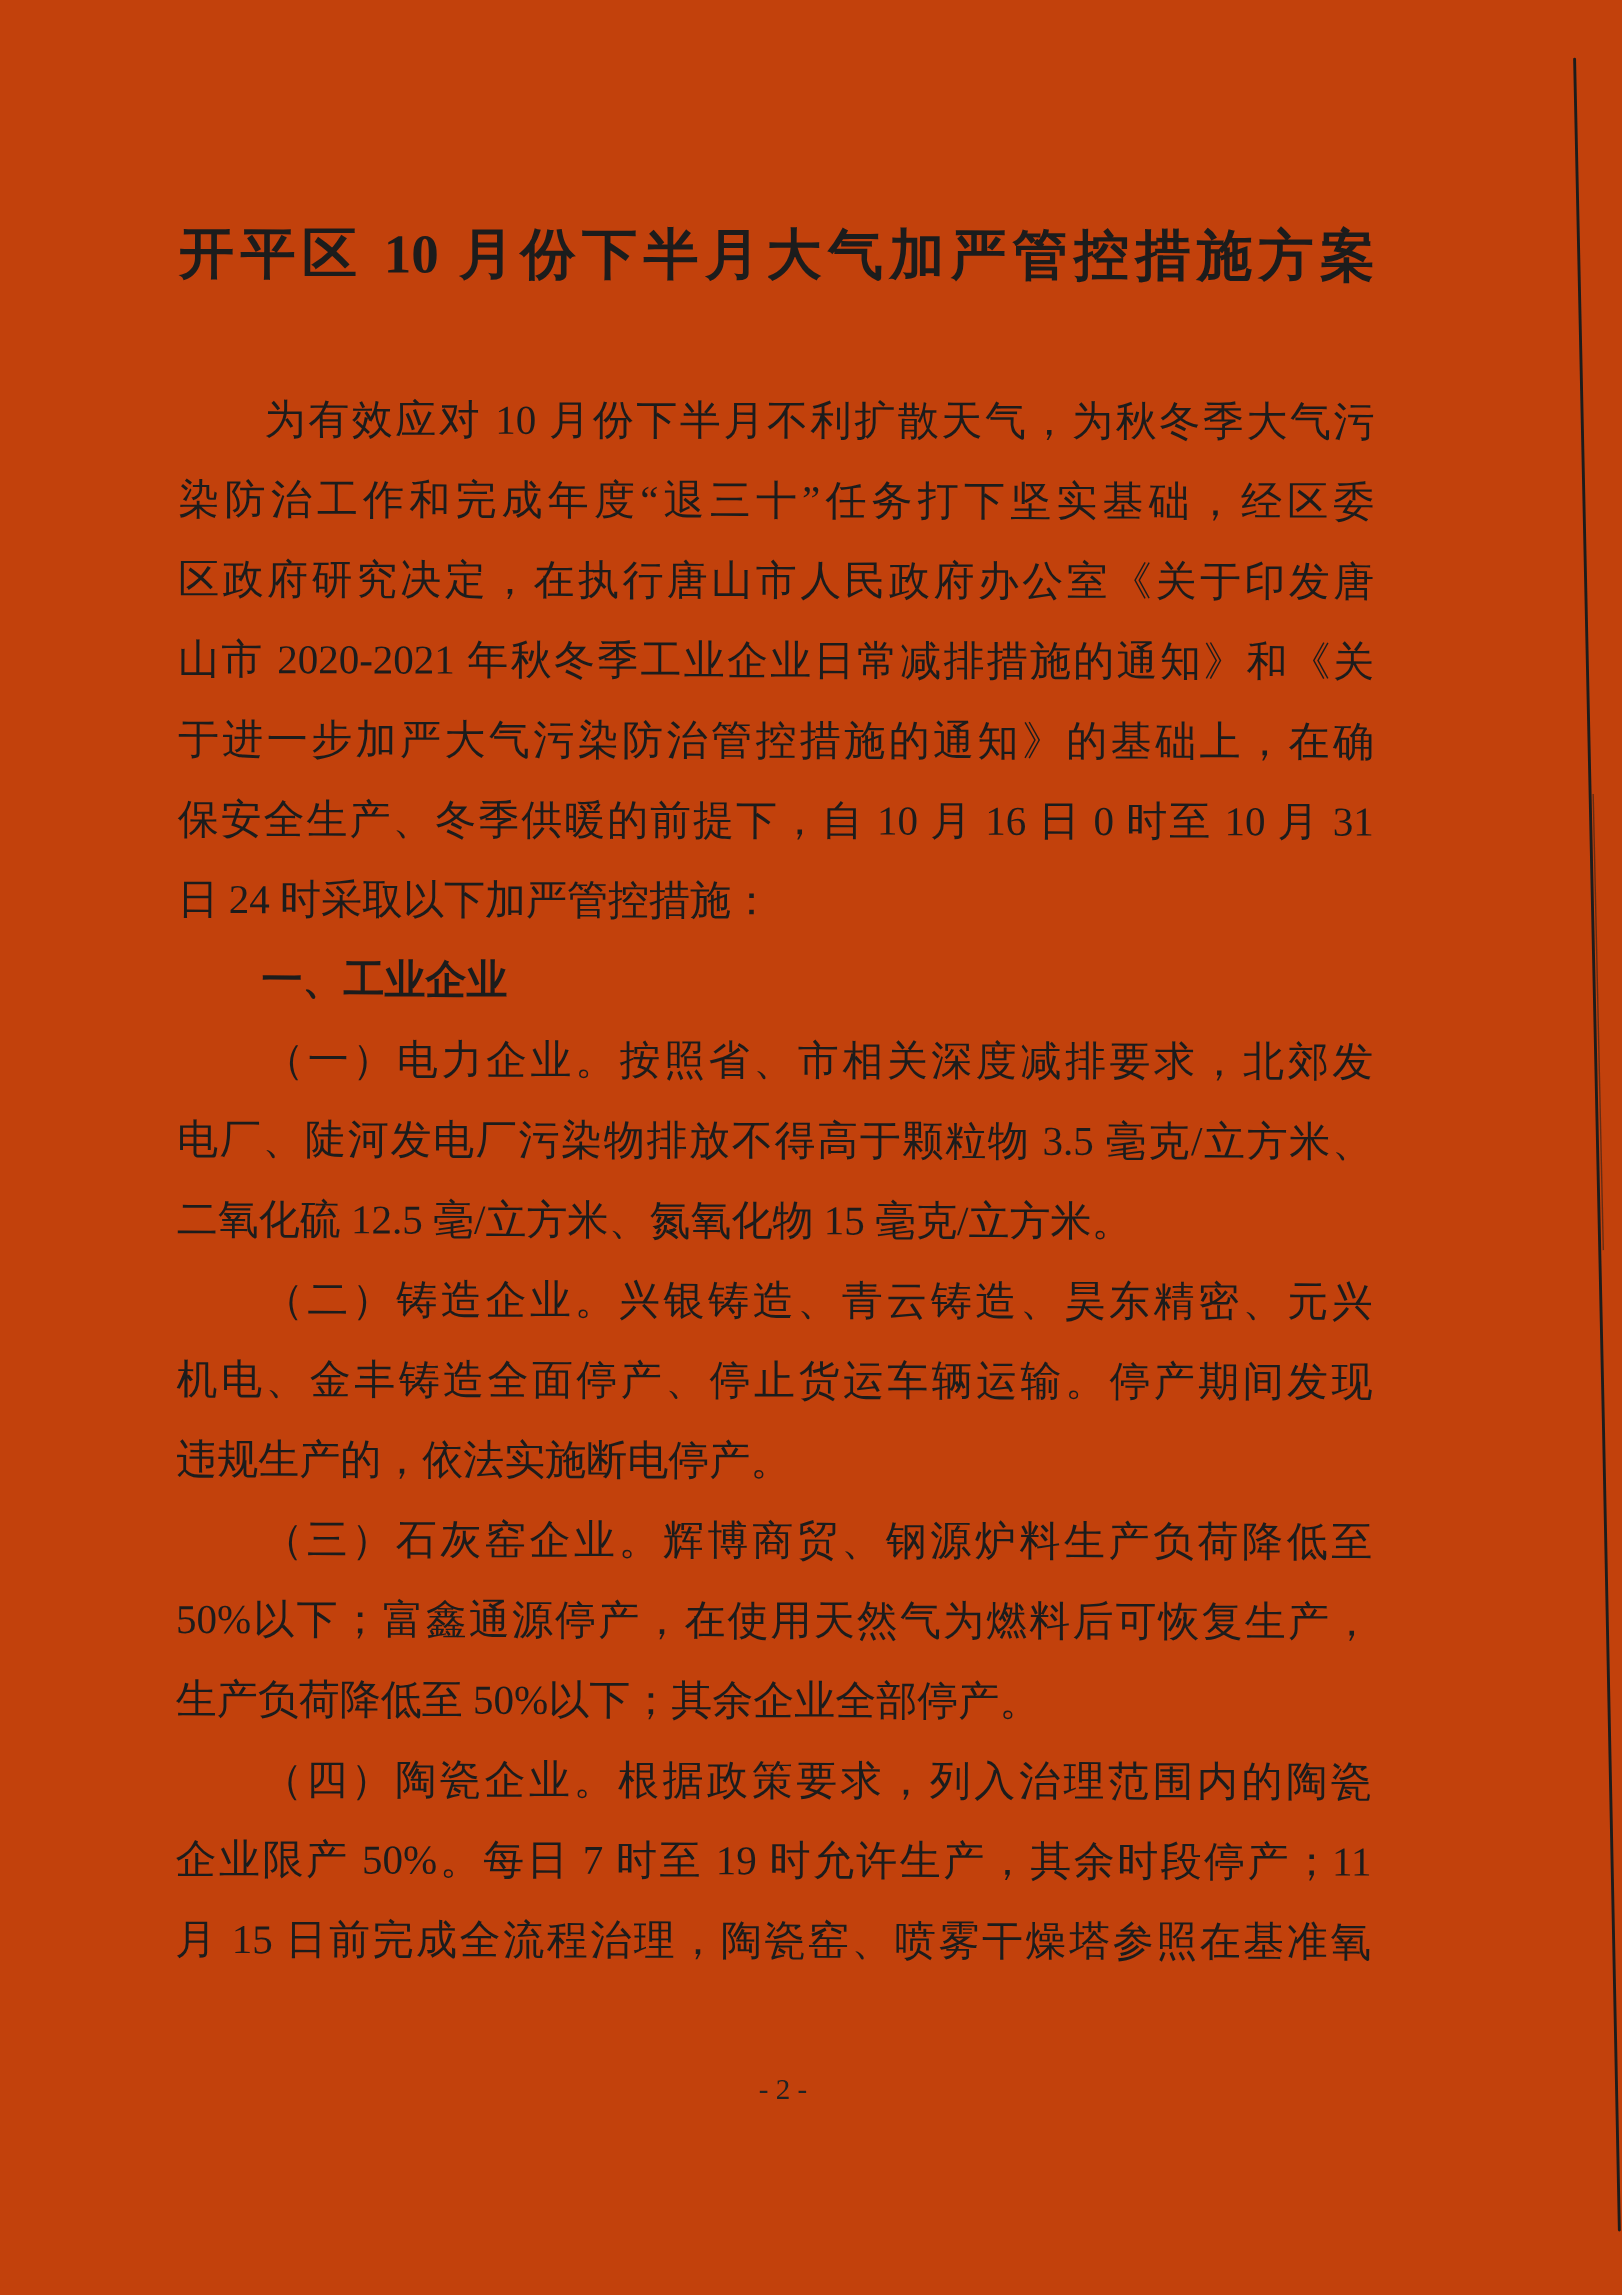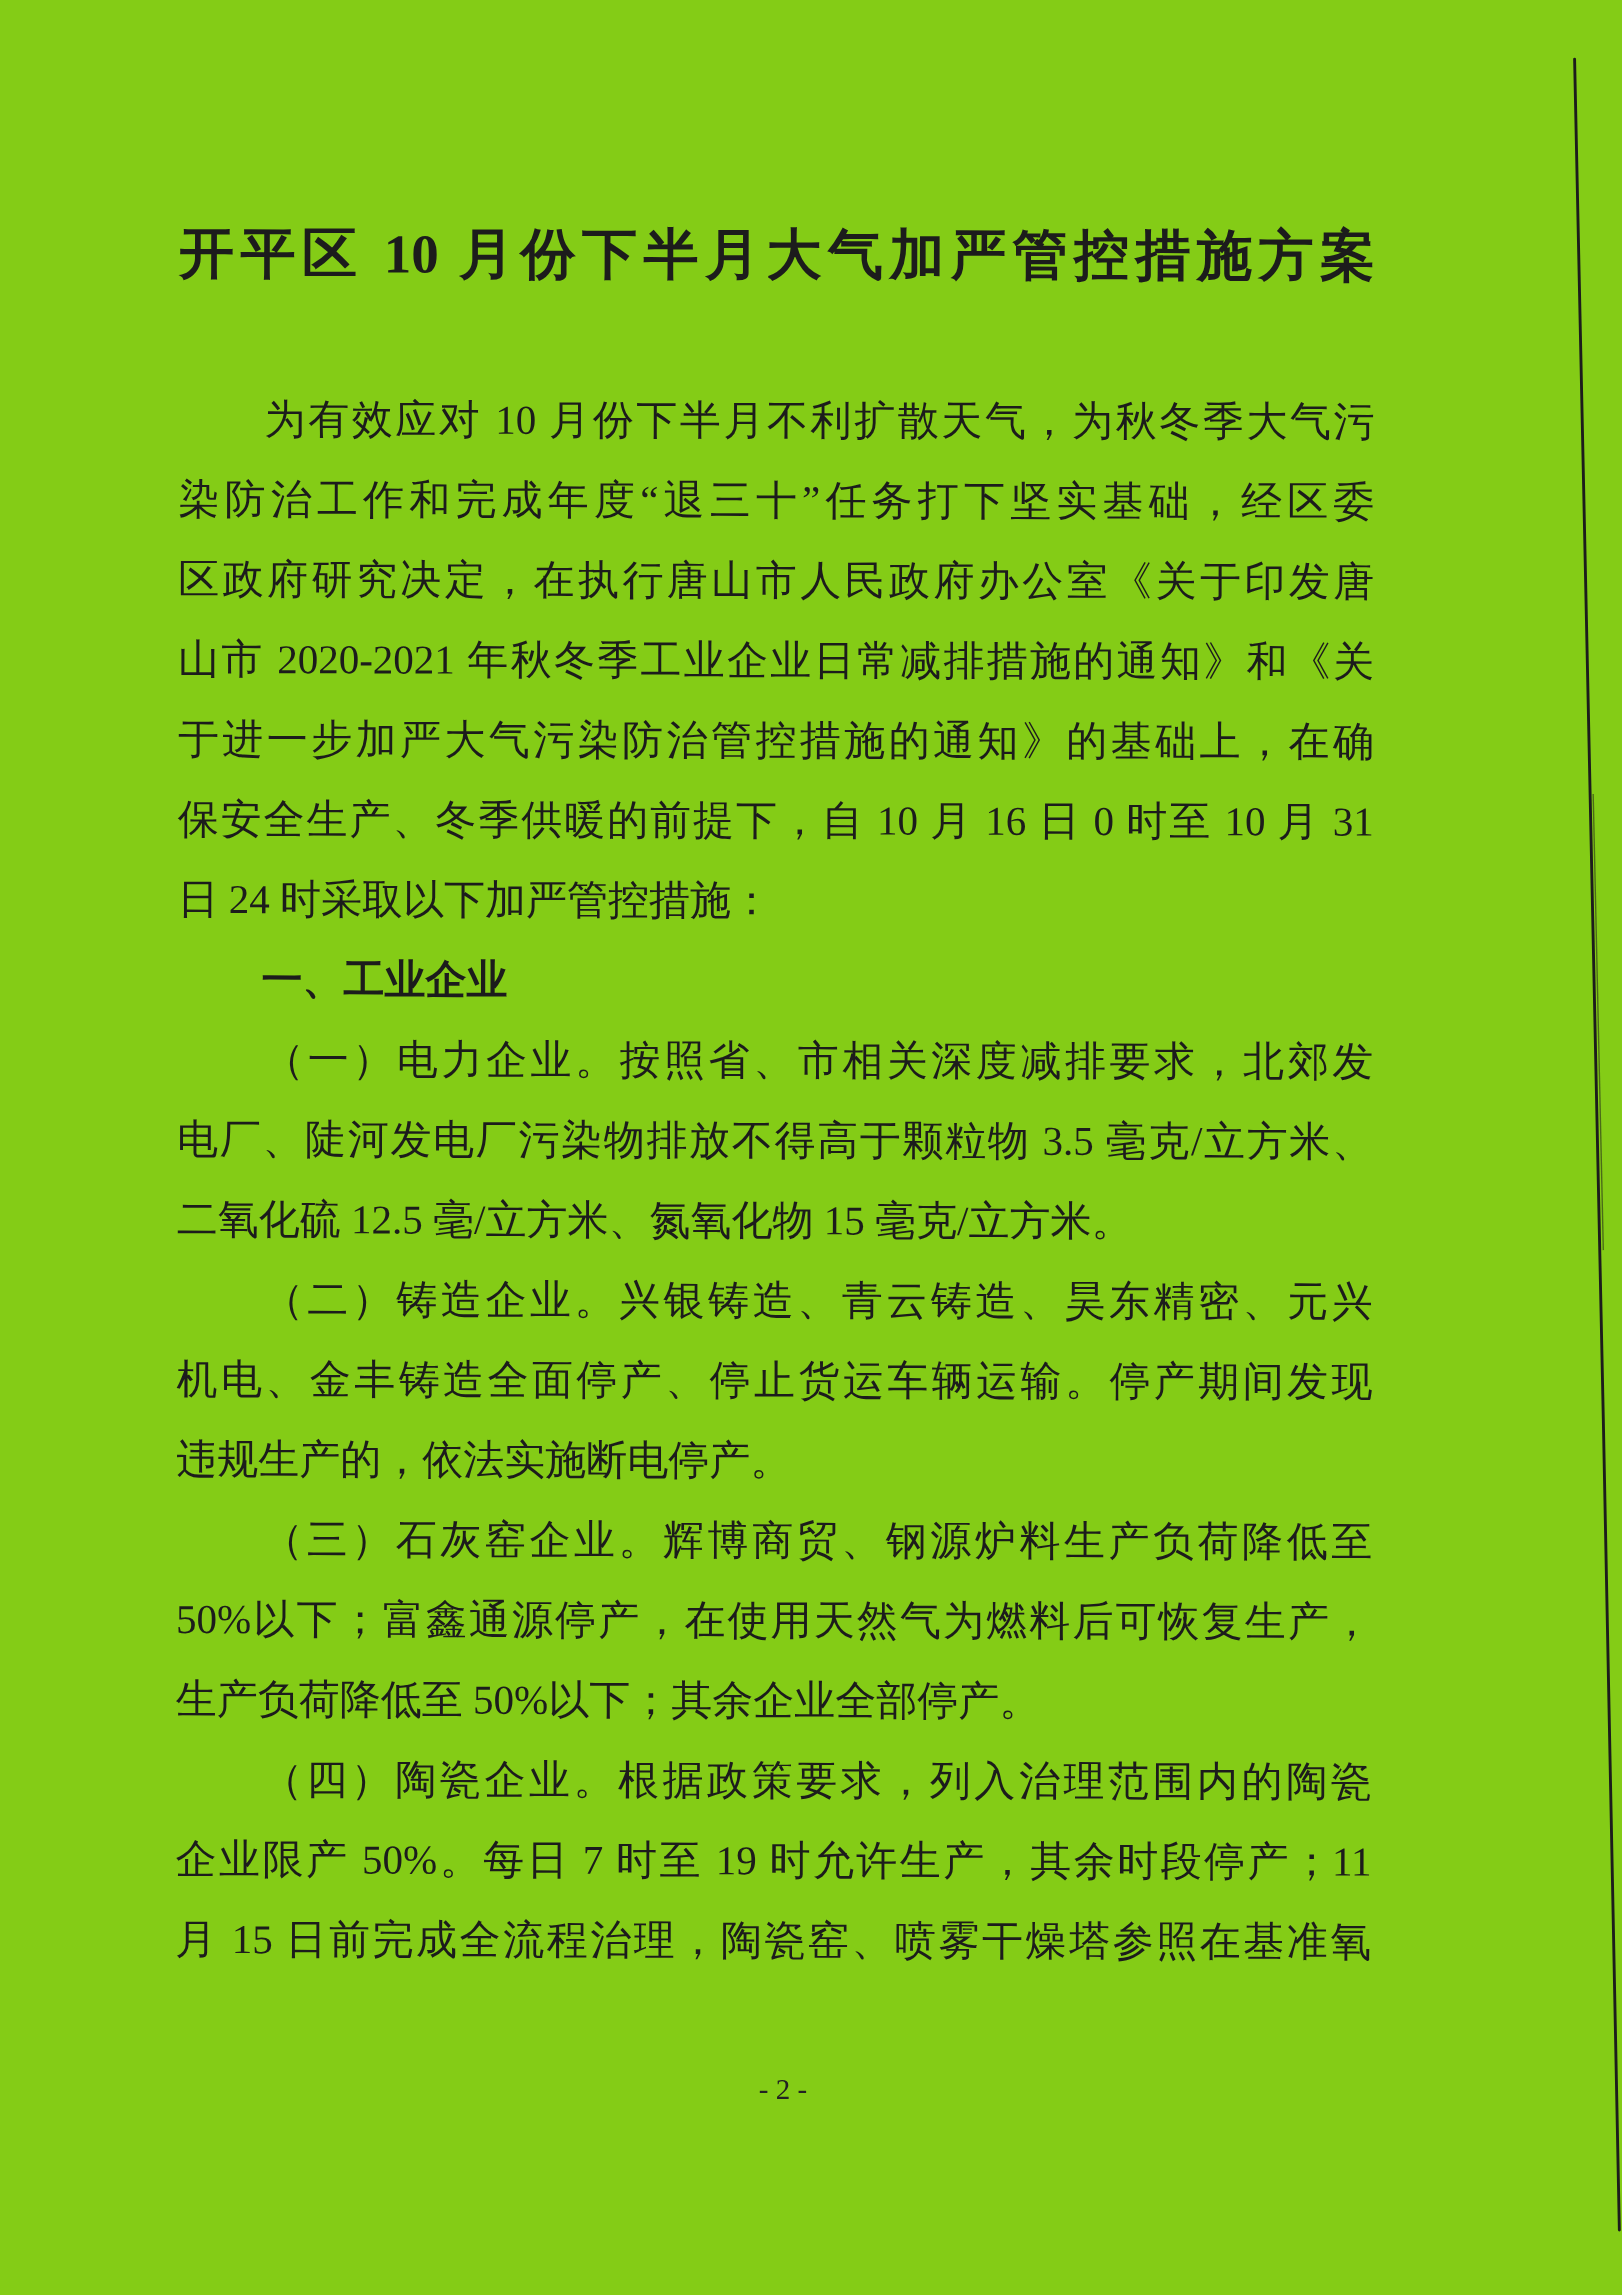--- a/index.html
+++ b/index.html
@@ -3,21 +3,21 @@
 <meta charset="utf-8">
 <style>
   html, body { margin: 0; padding: 0; }
   body { background: #e8e8e8; }
 
   .page {
     position: relative;
     width: 1622px;
     height: 2295px;
     margin: 0 auto;
-    background: #84cc16;
+    background: #c2410c;
     overflow: hidden;
     font-family: "Liberation Serif", serif;
     color: #1c1c1c;
   }
 
   
   .content {
     position: absolute;
     left: 179px;
     top: 218px;

